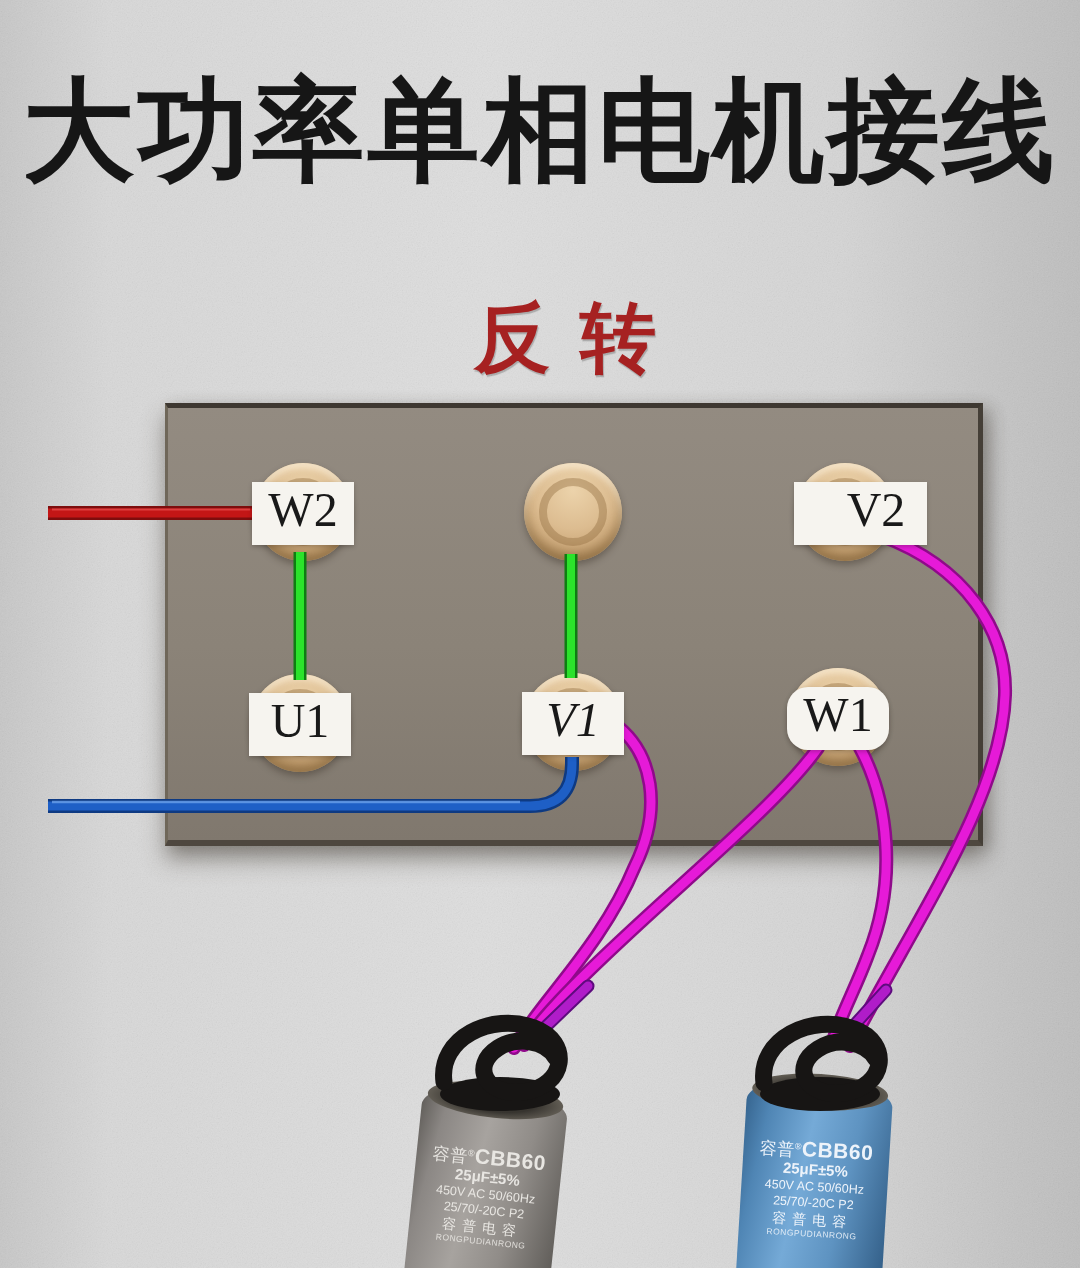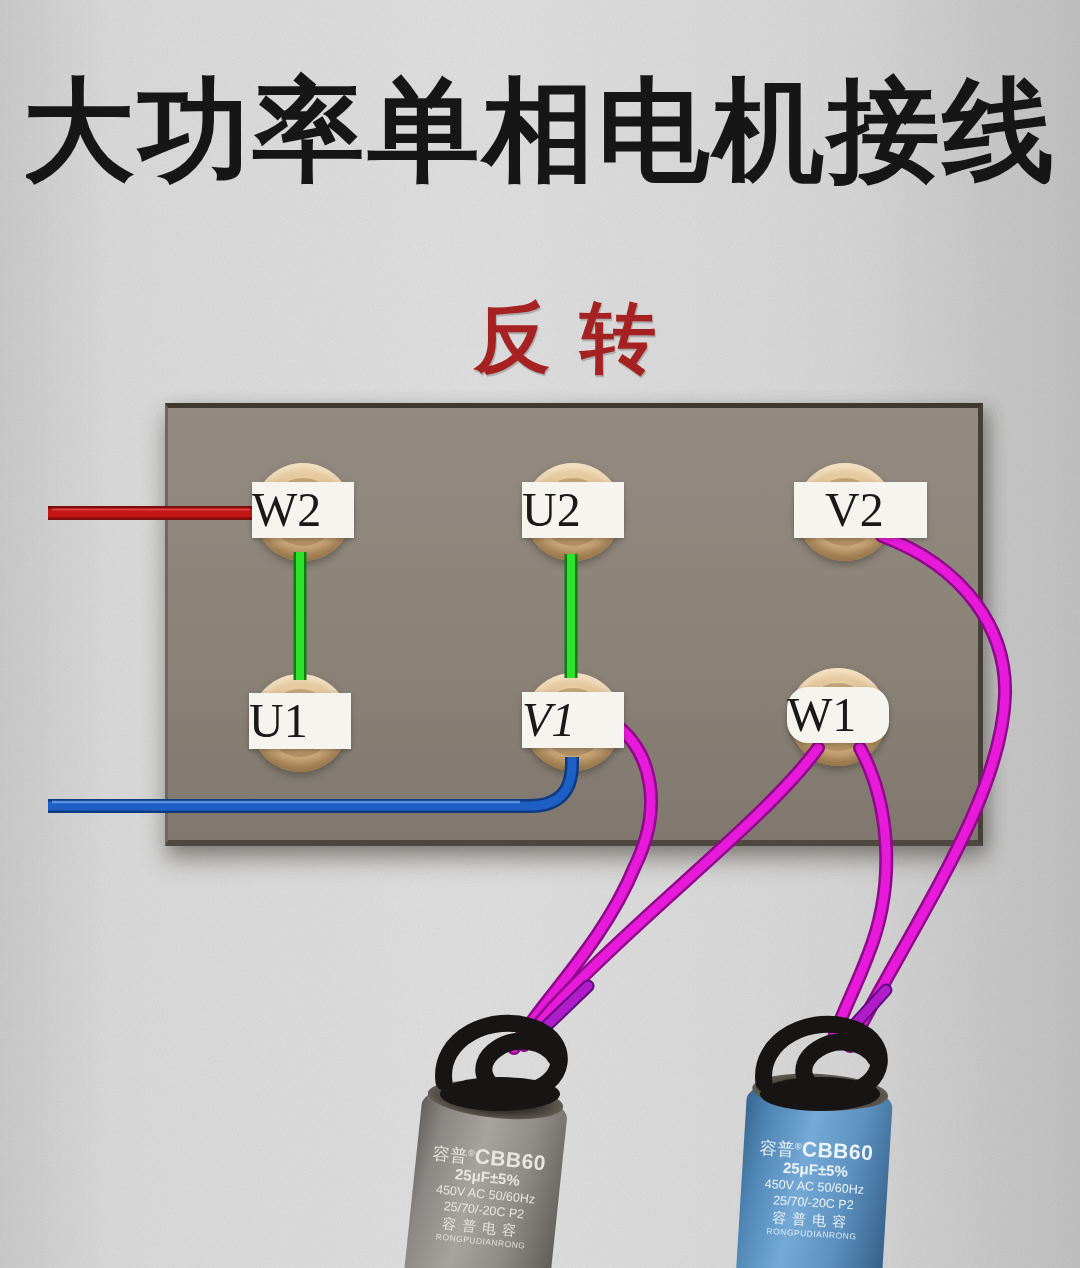--- a/index.html
+++ b/index.html
@@ -20,23 +20,23 @@
     background:linear-gradient(180deg,#938b81 0%,#8b8378 55%,#80786e 100%);
     border-top:5px solid #3e3831;border-right:5px solid #453f37;
     border-left:3px solid #6f6759;border-bottom:6px solid #4e473f;
     box-shadow:0 14px 22px rgba(70,64,56,.45),8px 4px 14px rgba(70,64,56,.28);}
 
   .term{position:absolute;width:98px;height:98px;border-radius:50%;z-index:3;
     background:radial-gradient(circle at 50% 28%,#ecd3ab 0%,#dcbc90 45%,#c7a273 74%,#ad8757 100%);
     box-shadow:inset 0 -7px 11px rgba(110,80,40,.55),inset 0 5px 7px rgba(255,242,218,.85),0 4px 7px rgba(40,32,22,.35);}
   .term::after{content:"";position:absolute;left:15px;top:15px;right:15px;bottom:15px;border-radius:50%;
     border:8px solid rgba(145,110,65,.42);}
-  .tlabel{position:absolute;width:102px;height:56px;z-index:5;background:#f6f4ef;color:#191919;
+  .tlabel{position:absolute;width:102px;height:63px;z-index:5;background:#f6f4ef;color:#191919;
     font-family:"Liberation Serif",serif;font-size:48px;font-weight:400;line-height:55px;
-    text-align:left;box-shadow:0 2px 4px rgba(30,25,18,.25);}
+    text-align:center;box-shadow:0 2px 4px rgba(30,25,18,.25);}
 
   .wires{position:absolute;inset:0;z-index:4;pointer-events:none;}
   .overwires{position:absolute;inset:0;z-index:8;pointer-events:none;}
 
   .cap{position:absolute;width:146px;height:200px;z-index:6;transform-origin:50% 0%;
     border-radius:73px 73px 0 0/26px 26px 0 0;}
   .cap-gray{left:424px;top:1086px;transform:rotate(6deg);
     background:linear-gradient(100deg,#5d5a56 0%,#8b8784 16%,#a7a39f 42%,#908c88 68%,#5e5b57 100%);}
   .cap-blue{left:748px;top:1078px;transform:rotate(3.5deg);
     background:linear-gradient(100deg,#33618b 0%,#4f85b4 16%,#75aad7 42%,#5e93c1 68%,#335f88 100%);}
@@ -103,21 +103,20 @@
 
       <path d="M 860 748 C 888 800 898 880 868 955 C 855 990 840 1016 832 1044" stroke="#8f0a8a" stroke-width="14"></path>
       <path d="M 860 748 C 888 800 898 880 868 955 C 855 990 840 1016 832 1044" stroke-width="9" stroke="#e61ad8"></path>
 
       <path d="M 882 536 C 965 567 1007 630 1005 695 C 1002 798 915 920 850 1046" stroke="#8f0a8a" stroke-width="14"></path>
       <path d="M 882 536 C 965 567 1007 630 1005 695 C 1002 798 915 920 850 1046" stroke-width="9" stroke="#e61ad8"></path>
     </g>
   </svg>
 
   <div class="tlabel" style="left:252px;top:482px;">W2</div>
-  <div class="tlabel" style="left:522px;top:482px;">U2</div>
   <div class="tlabel" style="left:794px;top:482px;padding-left:31px;">V2</div>
   <div class="tlabel" style="left:249px;top:693px;">U1</div>
   <div class="tlabel" style="left:522px;top:692px;font-style:italic;">V1</div>
   <div class="tlabel" style="left:787px;top:687px;border-radius:21px;">W1</div>
 
   <div class="cap cap-gray">
     <div class="cap-top"></div>
     <div class="cap-label">
       <div class="l1"><span>容普</span><span class="reg">®</span><span class="model">CBB60</span></div>
       <div class="l2">25μF±5%</div>

